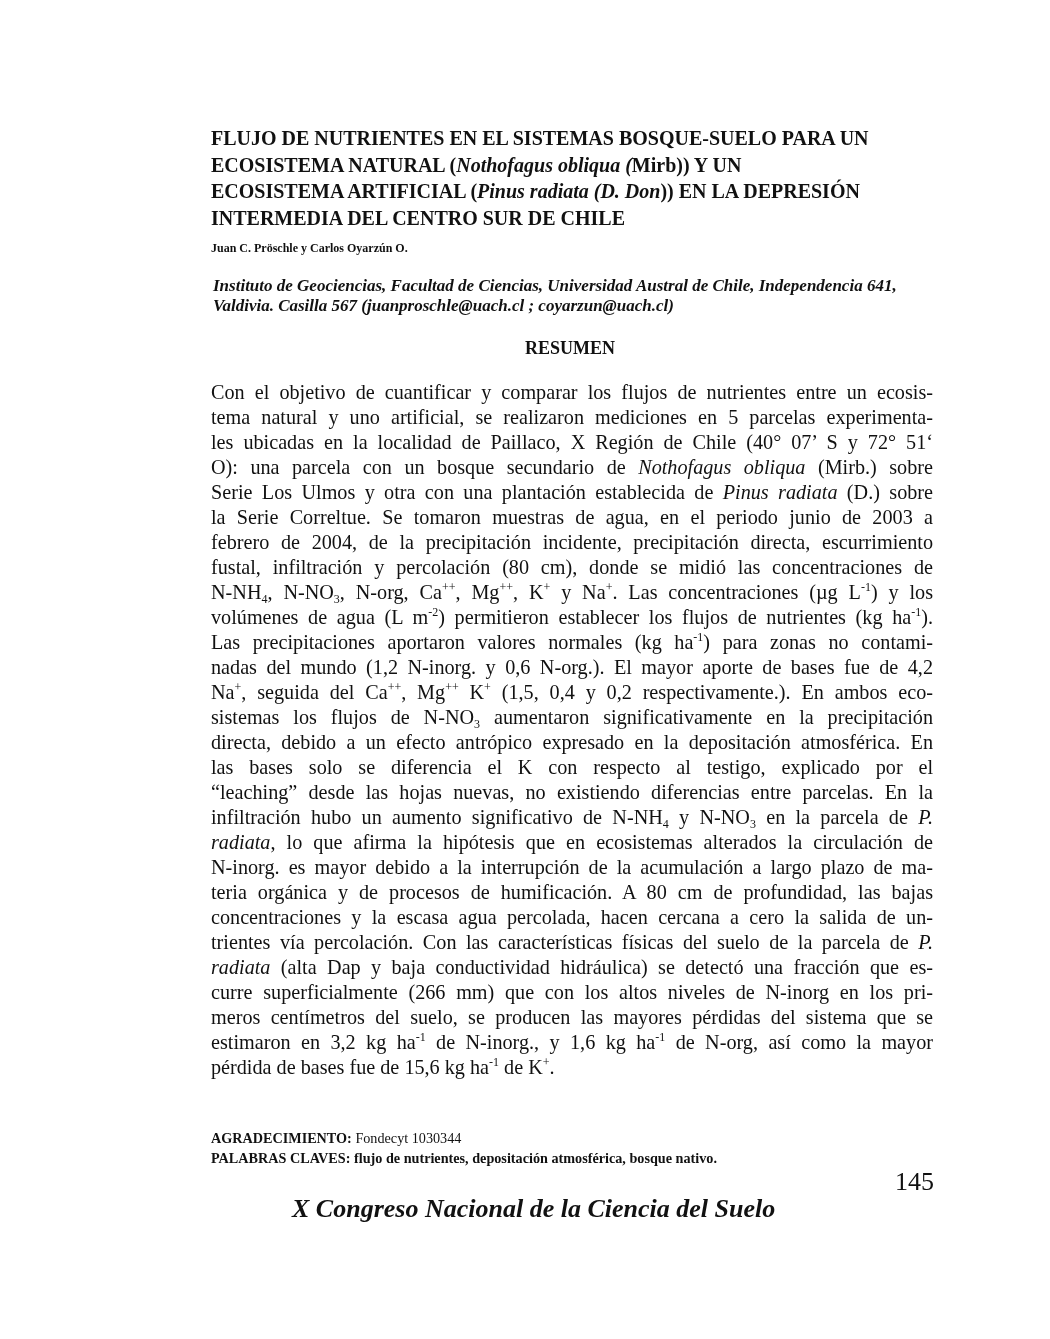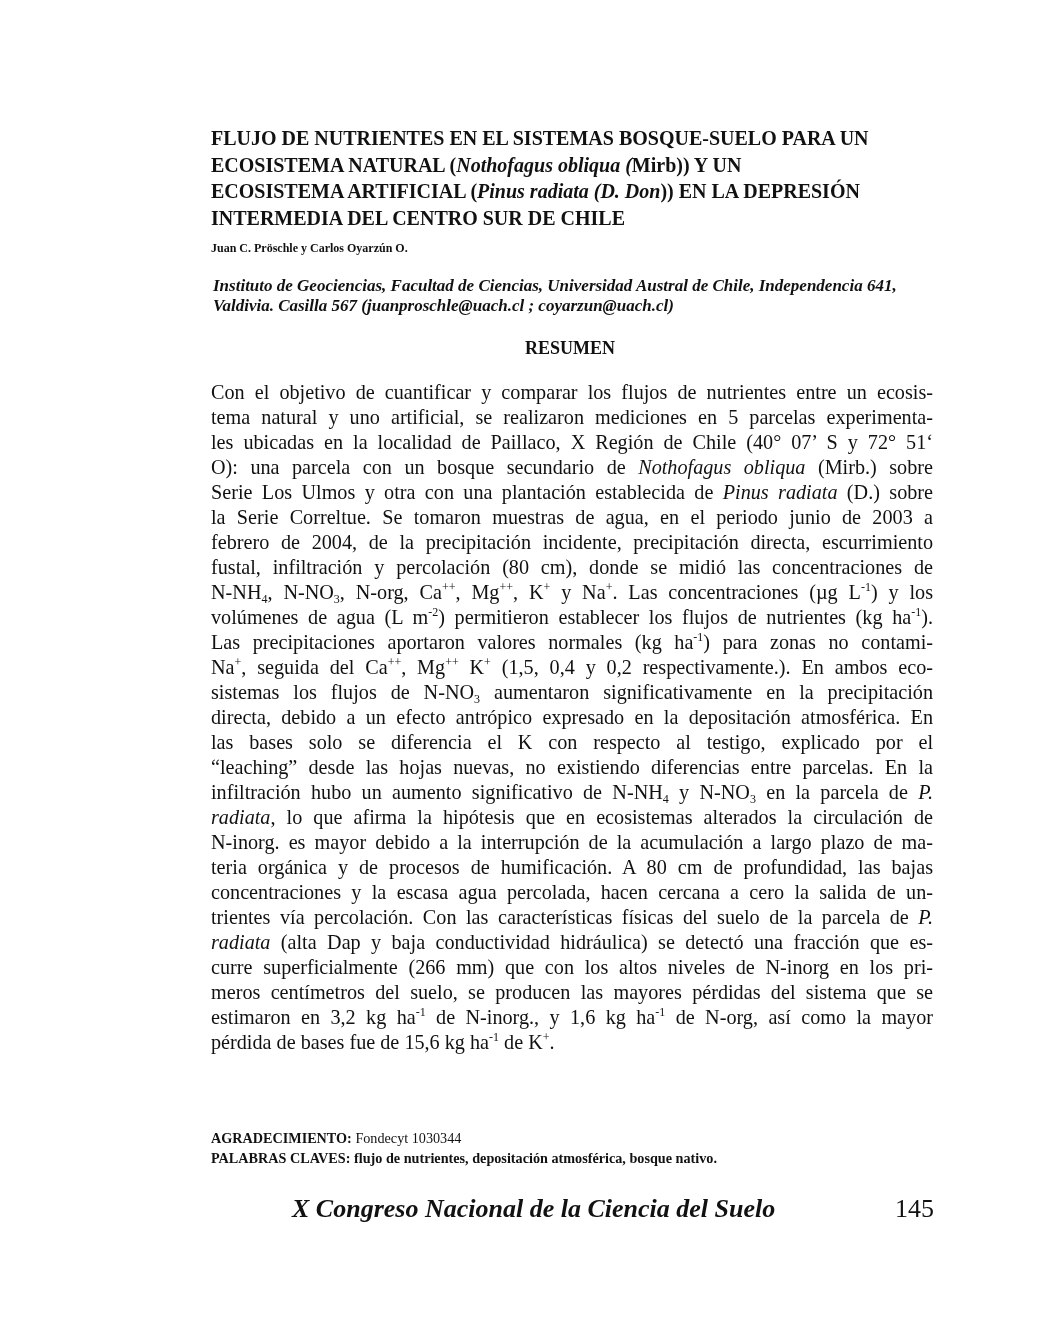--- a/index.html
+++ b/index.html
@@ -18,21 +18,21 @@
     .abstract .ln { display: block; white-space: nowrap; text-align-last: justify; text-align: justify; }
     .abstract .ln.last { text-align-last: left; }
     sup, sub { font-size: 12px; line-height: 0; }
     sup { vertical-align: 8px; }
     sub { vertical-align: -4px; }
     .ack { position: absolute; left: 211px; top: 1128px; font-size: 14.2px; line-height: 20px; }
     .ack b { font-weight: bold; }
     .kw { position: absolute; left: 211px; top: 1148px; font-size: 14.2px; line-height: 20px; font-weight: bold; }
     .footer { position: absolute; left: 248px; top: 1194px; font-style: italic; font-weight: bold;
               font-size: 26px; margin-left: 44px; }
-    .pagenum { position: absolute; left: 895px; top: 1194px; font-size: 26px; }
+    .pagenum { position: absolute; left: 895px; top: 1167px; font-size: 26px; }
   </style>
 </head>
 <body>
 
 <div class="page">
   <div class="title">
       <div><span>FLUJO DE NUTRIENTES EN EL SISTEMAS BOSQUE-SUELO PARA UN</span></div>
       <div><span>ECOSISTEMA NATURAL (</span><i>Nothofagus obliqua (</i><span>Mirb)) Y UN</span></div>
       <div><span>ECOSISTEMA ARTIFICIAL (</span><i>Pinus radiata (D. Don</i><span>)) EN LA DEPRESIÓN</span></div>
       <div><span>INTERMEDIA DEL CENTRO SUR DE CHILE</span></div>
@@ -52,20 +52,21 @@
       <span class="ln"><span>tema natural y uno artificial, se realizaron mediciones en 5 parcelas experimenta-</span></span>
       <span class="ln"><span>les ubicadas en la localidad de Paillaco, X Región de Chile (40° 07’ S   y  72° 51‘</span></span>
       <span class="ln"><span>O): una parcela con un bosque secundario de </span><i>Nothofagus obliqua</i><span> (Mirb.) sobre</span></span>
       <span class="ln"><span>Serie Los Ulmos y otra con una plantación establecida de </span><i>Pinus radiata</i><span> (D.) sobre</span></span>
       <span class="ln"><span>la Serie Correltue. Se tomaron muestras  de agua, en el periodo junio de 2003 a</span></span>
       <span class="ln"><span>febrero de 2004, de la precipitación incidente, precipitación directa, escurrimiento</span></span>
       <span class="ln"><span>fustal, infiltración y percolación (80 cm), donde se midió las concentraciones de</span></span>
       <span class="ln"><span>N-NH</span><sub>4</sub><span>, N-NO</span><sub>3</sub><span>, N-org, Ca</span><sup>++</sup><span>, Mg</span><sup>++</sup><span>, K</span><sup>+</sup><span> y Na</span><sup>+</sup><span>. Las concentraciones (µg L</span><sup>-1</sup><span>)  y los</span></span>
       <span class="ln"><span>volúmenes de agua (L m</span><sup>-2</sup><span>) permitieron establecer los flujos de nutrientes (kg ha</span><sup>-1</sup><span>).</span></span>
       <span class="ln"><span>Las precipitaciones aportaron  valores normales (kg ha</span><sup>-1</sup><span>) para zonas no contami-</span></span>
+      <span class="ln"><span>nadas del mundo (1,2 N-inorg. y 0,6 N-org.). El  mayor aporte de bases fue de 4,2</span></span>
       <span class="ln"><span>Na</span><sup>+</sup><span>, seguida del Ca</span><sup>++</sup><span>, Mg</span><sup>++</sup><span> K</span><sup>+</sup><span> (1,5, 0,4 y 0,2 respectivamente.). En ambos eco-</span></span>
       <span class="ln"><span>sistemas los flujos de N-NO</span><sub>3</sub><span> aumentaron significativamente en la precipitación</span></span>
       <span class="ln"><span>directa, debido a un efecto antrópico expresado en la depositación atmosférica. En</span></span>
       <span class="ln"><span>las bases solo se diferencia el K con respecto al testigo, explicado por el</span></span>
       <span class="ln"><span>“leaching” desde las hojas nuevas, no existiendo diferencias entre parcelas. En la</span></span>
       <span class="ln"><span>infiltración hubo un aumento significativo de N-NH</span><sub>4</sub><span> y N-NO</span><sub>3</sub><span> en la parcela de </span><i>P.</i></span>
       <span class="ln"><i>radiata</i><span>, lo que afirma la hipótesis que en ecosistemas alterados la circulación de</span></span>
       <span class="ln"><span>N-inorg. es mayor debido a la interrupción de la acumulación a largo plazo de ma-</span></span>
       <span class="ln"><span>teria orgánica y de procesos de humificación. A 80 cm de profundidad, las bajas</span></span>
       <span class="ln"><span>concentraciones y la escasa agua percolada, hacen cercana a cero la salida  de un-</span></span>

